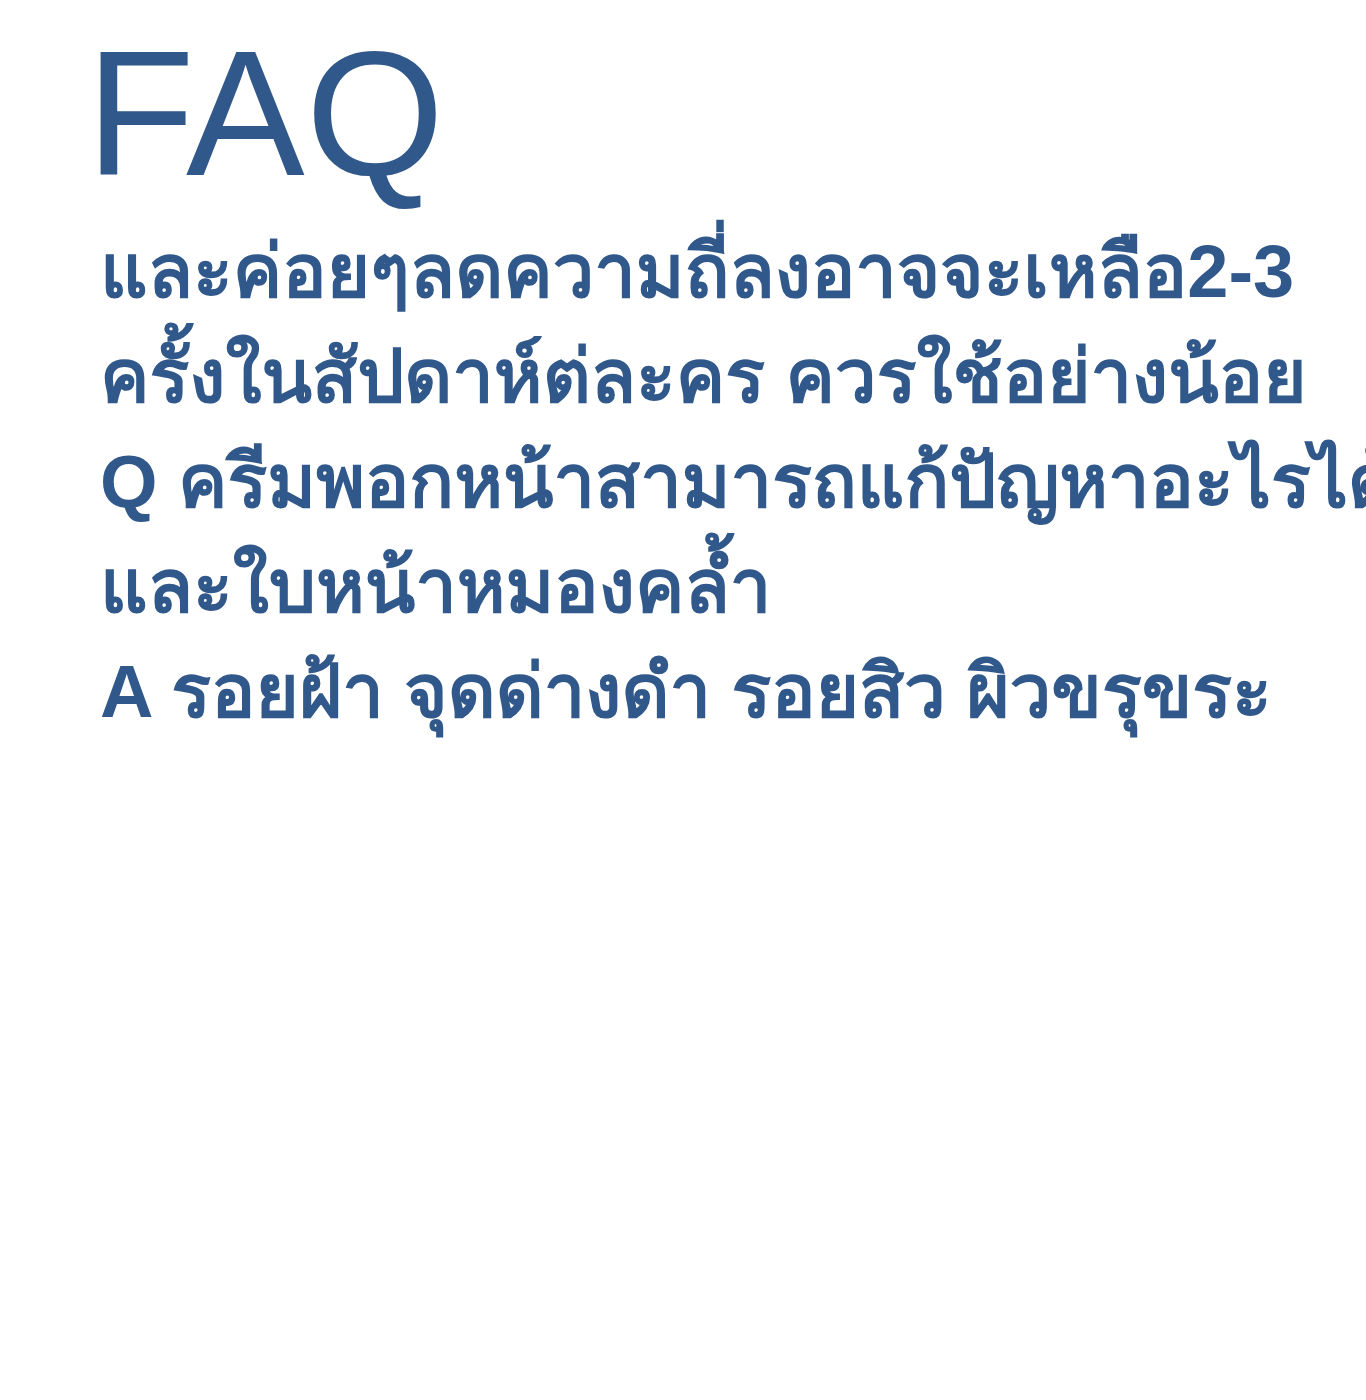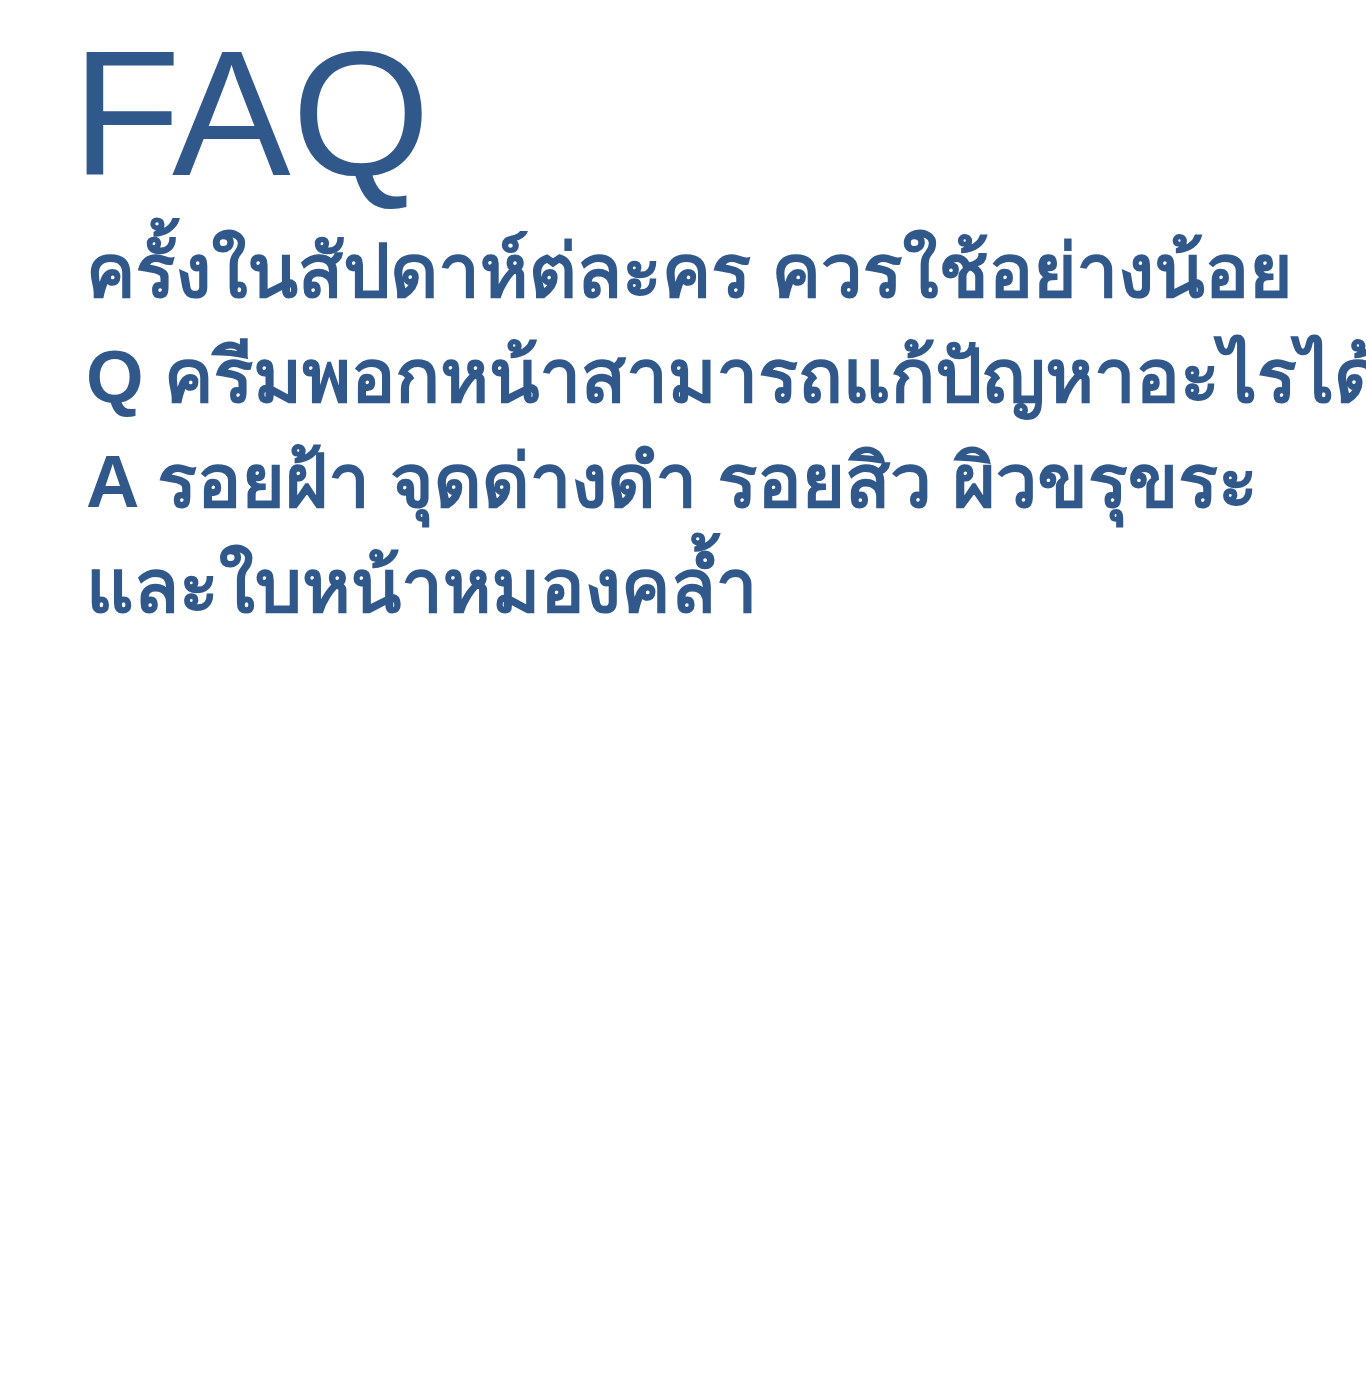--- a/index.html
+++ b/index.html
@@ -12,20 +12,21 @@
     padding: 0;
     background: var(--bg-color);
   }
   .page {
     position: relative;
     width: 1366px;
     height: 1400px;
     background: var(--bg-color);
     overflow: hidden;
     font-family: "Liberation Sans", sans-serif;
+    padding-left: 14px;
   }
   .faq-heading {
     margin: 25px 0 0 0;
     padding-left: 72px;
     font-size: 178px;
     line-height: 1;
     font-weight: 400;
     letter-spacing: 1px;
     color: var(--text-color);
     font-family: "Liberation Sans", sans-serif;
@@ -45,18 +46,19 @@
     font-family: "Liberation Sans", sans-serif;
   }
 </style>
 </head>
 <body>
 
 <div class="page">
   <h1 class="faq-heading">FAQ</h1>
 
   <div class="faq-lines">
+    <div class="faq-line">และค่อยๆลดความถี่ลงอาจจะเหลือ2-3</div>
     <div class="faq-line">ครั้งในสัปดาห์ต่ละคร ควรใช้อย่างน้อย</div>
     <div class="faq-line">Q ครีมพอกหน้าสามารถแก้ปัญหาอะไรได้บ้าง</div>
+    <div class="faq-line">และใบหน้าหมองคล้ำ</div>
     <div class="faq-line">A รอยฝ้า จุดด่างดำ รอยสิว ผิวขรุขระ</div>
-    <div class="faq-line">และใบหน้าหมองคล้ำ</div>
   </div>
 </div>
 
 </body></html>

